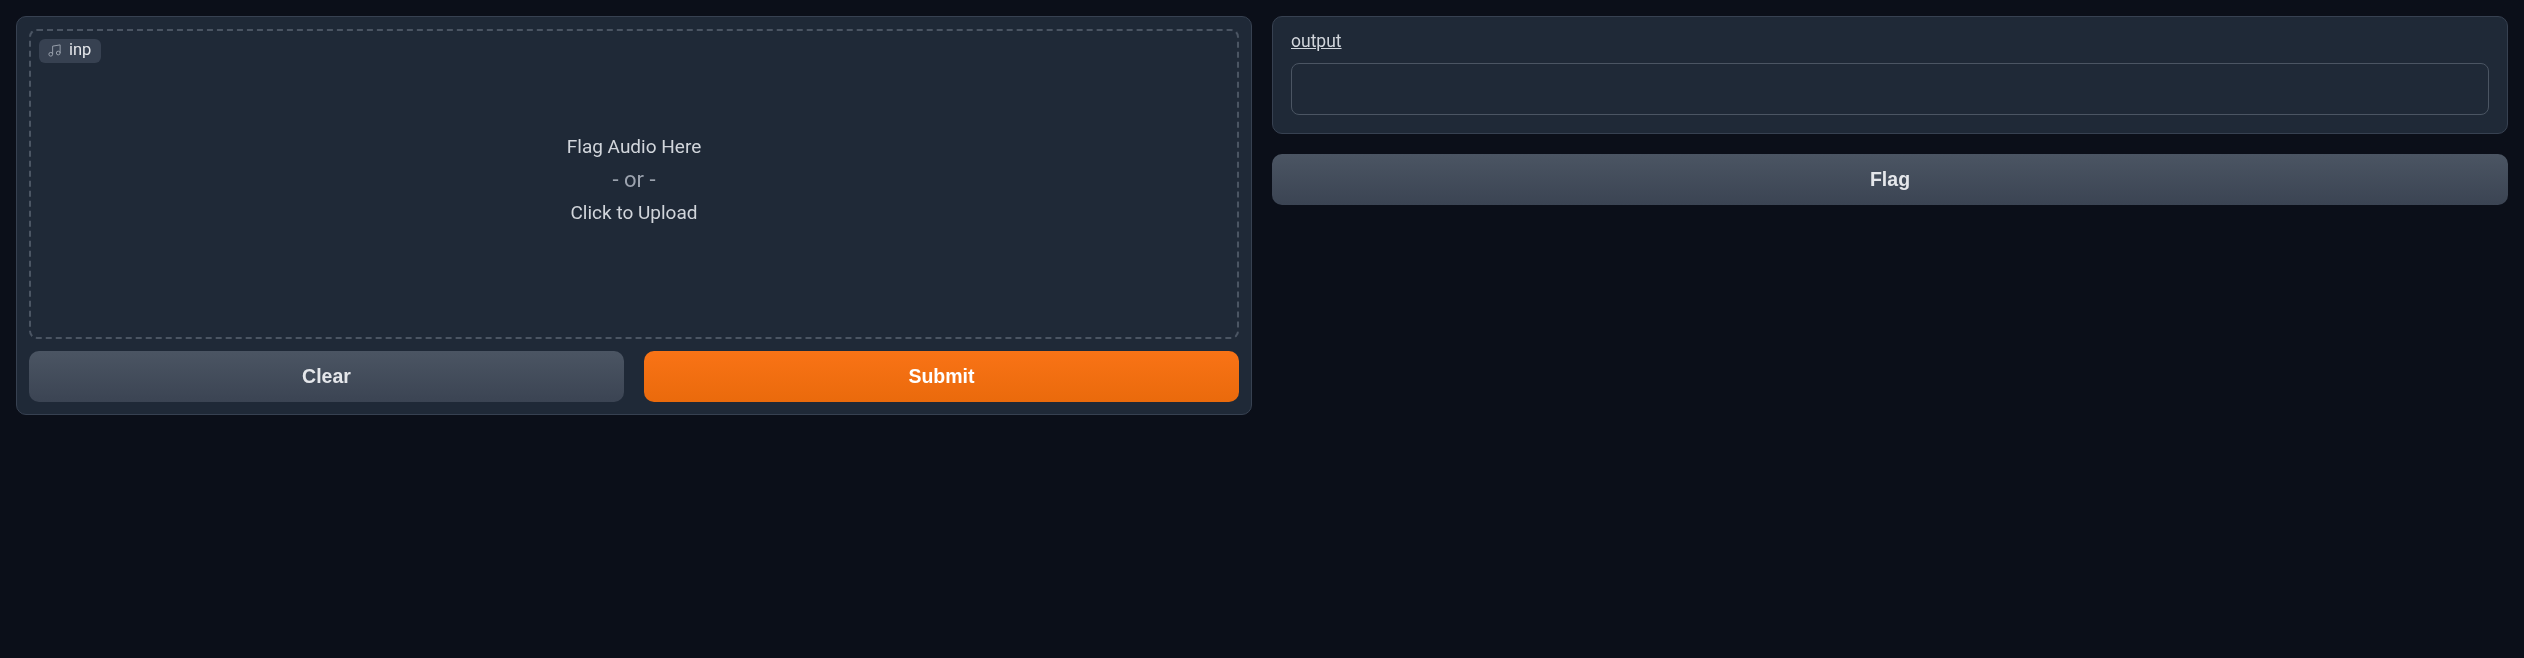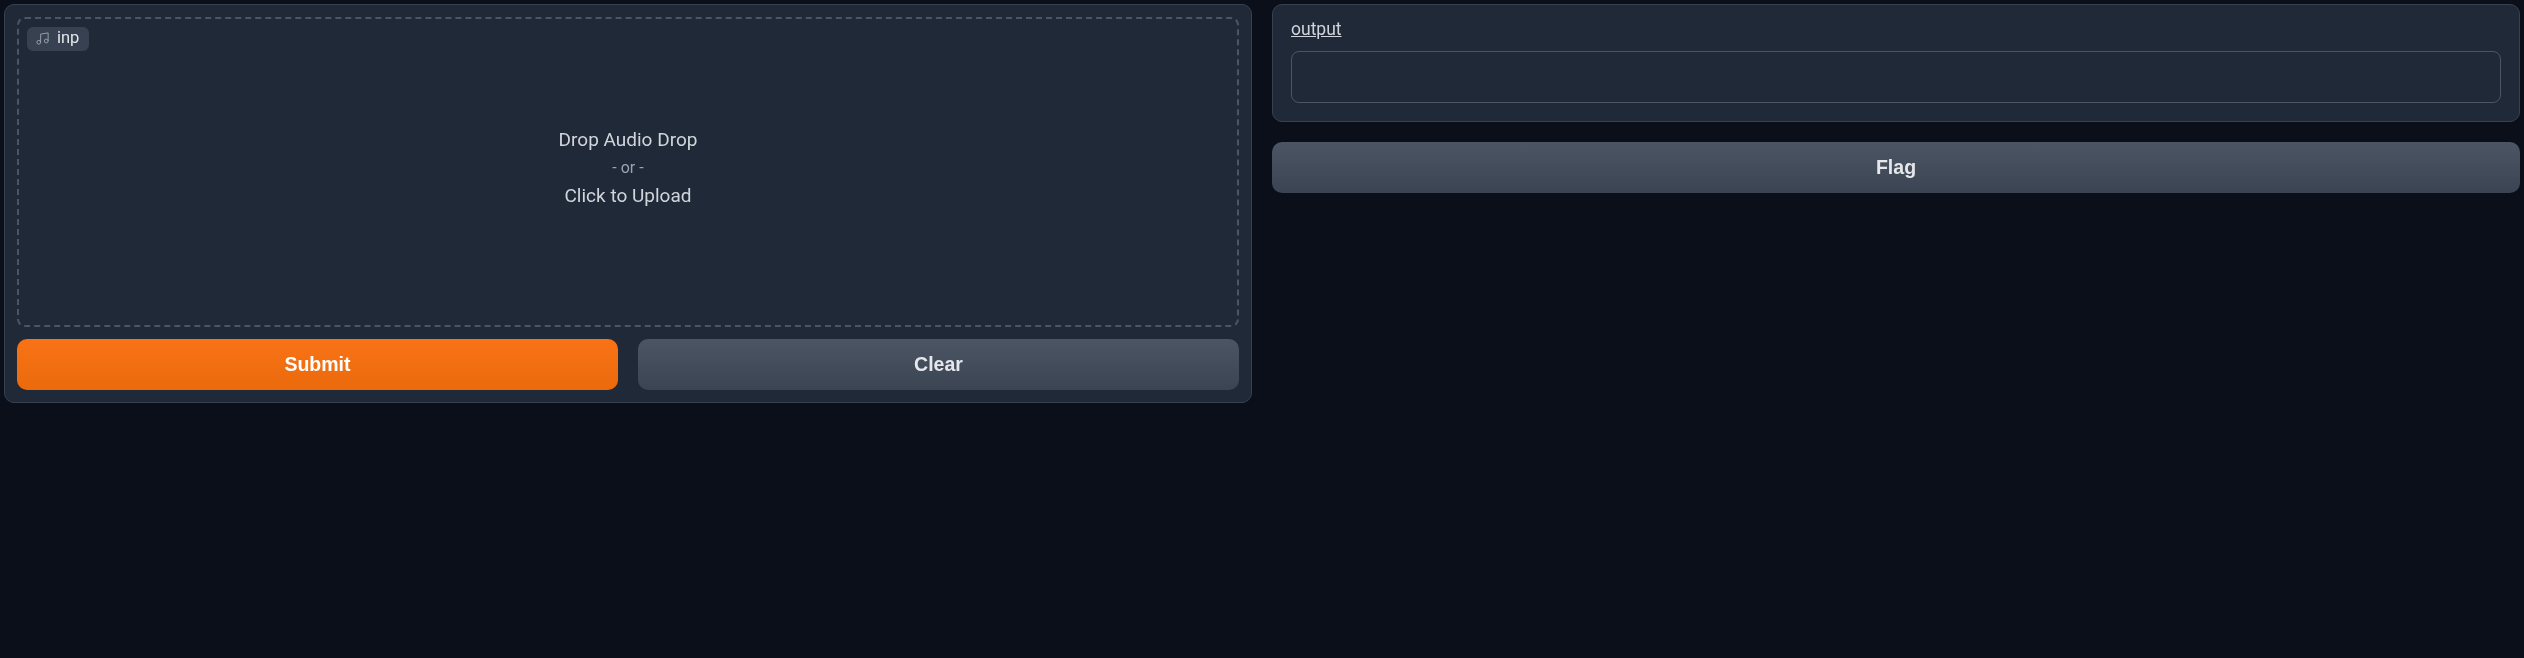--- a/index.html
+++ b/index.html
@@ -11,21 +11,21 @@
     body {
       background-color: #0b0f19;
       font-family: -apple-system, BlinkMacSystemFont, "Segoe UI", Roboto, Helvetica, Arial, sans-serif;
       color: #d1d5db;
       padding: 0;
     }
     
     .main-container {
       display: flex;
       gap: 20px;
-      padding: 4px;
+      padding: 16px;
     }
     
     .column {
       flex: 1;
       display: flex;
       flex-direction: column;
       gap: 20px;
     }
     
     .panel {
@@ -81,21 +81,21 @@
     .upload-text {
       text-align: center;
       color: #d1d5db;
       font-size: 19px;
       line-height: 1.6;
       margin-top: -8px;
     }
     
     .upload-or {
       color: #9ca3af;
-      font-size: 16px;
+      font-size: 22px;
     }
     
     .button-row {
       display: flex;
       gap: 20px;
     }
     
     .btn {
       flex: 1;
       padding: 14px 20px;
@@ -177,29 +177,29 @@
             <svg class="music-svg" viewBox="0 0 24 24">
               <path d="M9 18V5l12-2v13"></path>
               <circle cx="6" cy="18" r="3"></circle>
               <circle cx="18" cy="16" r="3"></circle>
             </svg>
           </span>
           <span class="label-badge-text">inp</span>
         </div>
 
         <div class="upload-text">
-          <div>Drop Audio Drop</div>
+          <div>Flag Audio Here</div>
           <div class="upload-or">- or -</div>
           <div>Click to Upload</div>
         </div>
       </div>
 
       <div class="button-row">
+        <button class="btn btn-secondary">Clear</button>
         <button class="btn btn-primary">Submit</button>
-        <button class="btn btn-secondary">Clear</button>
       </div>
 
     </div>
   </div>
 
   <div class="column right-column">
     <div class="panel output-panel">
       <div class="output-label">output</div>
       <div class="output-field"></div>
     </div>

